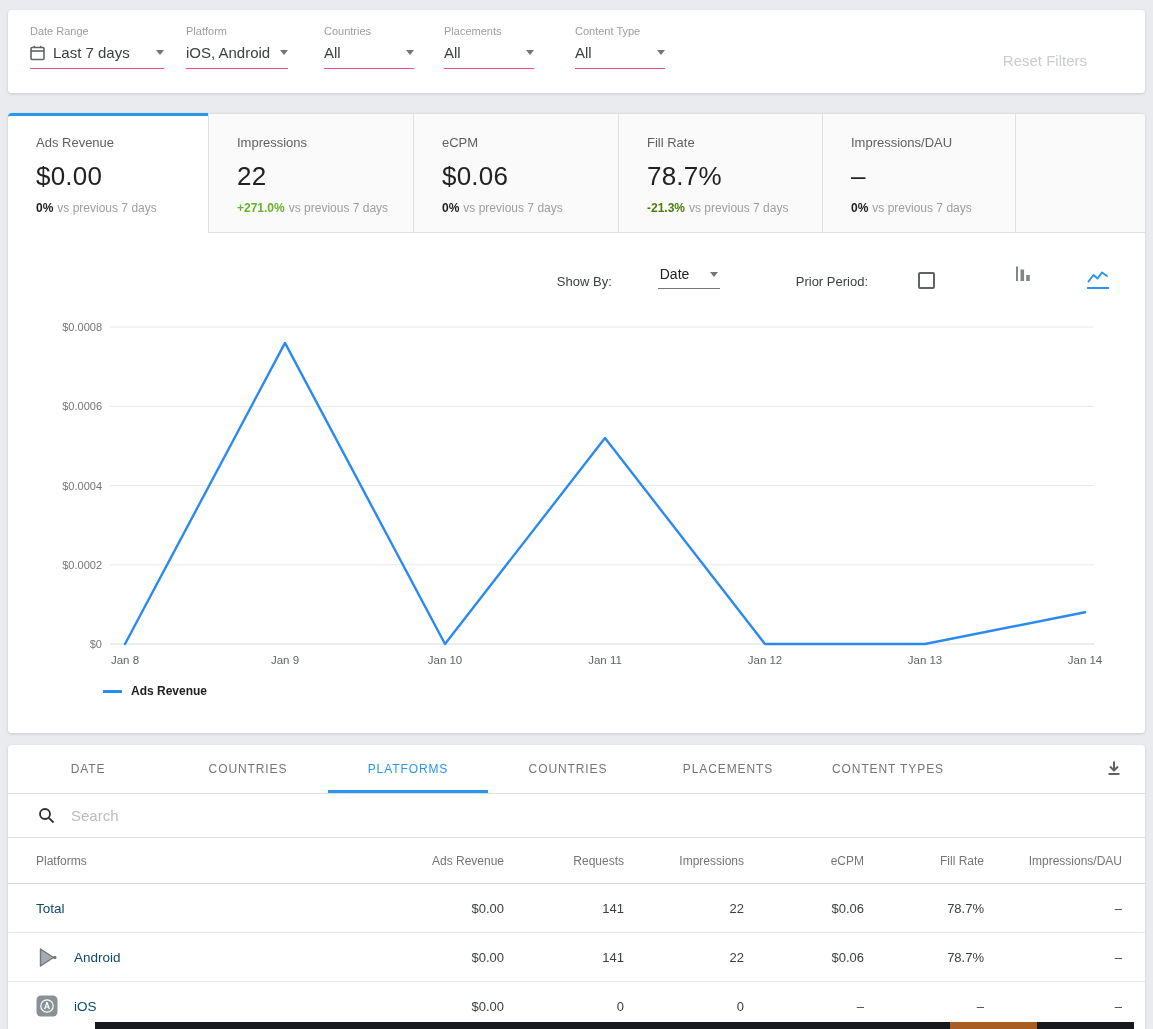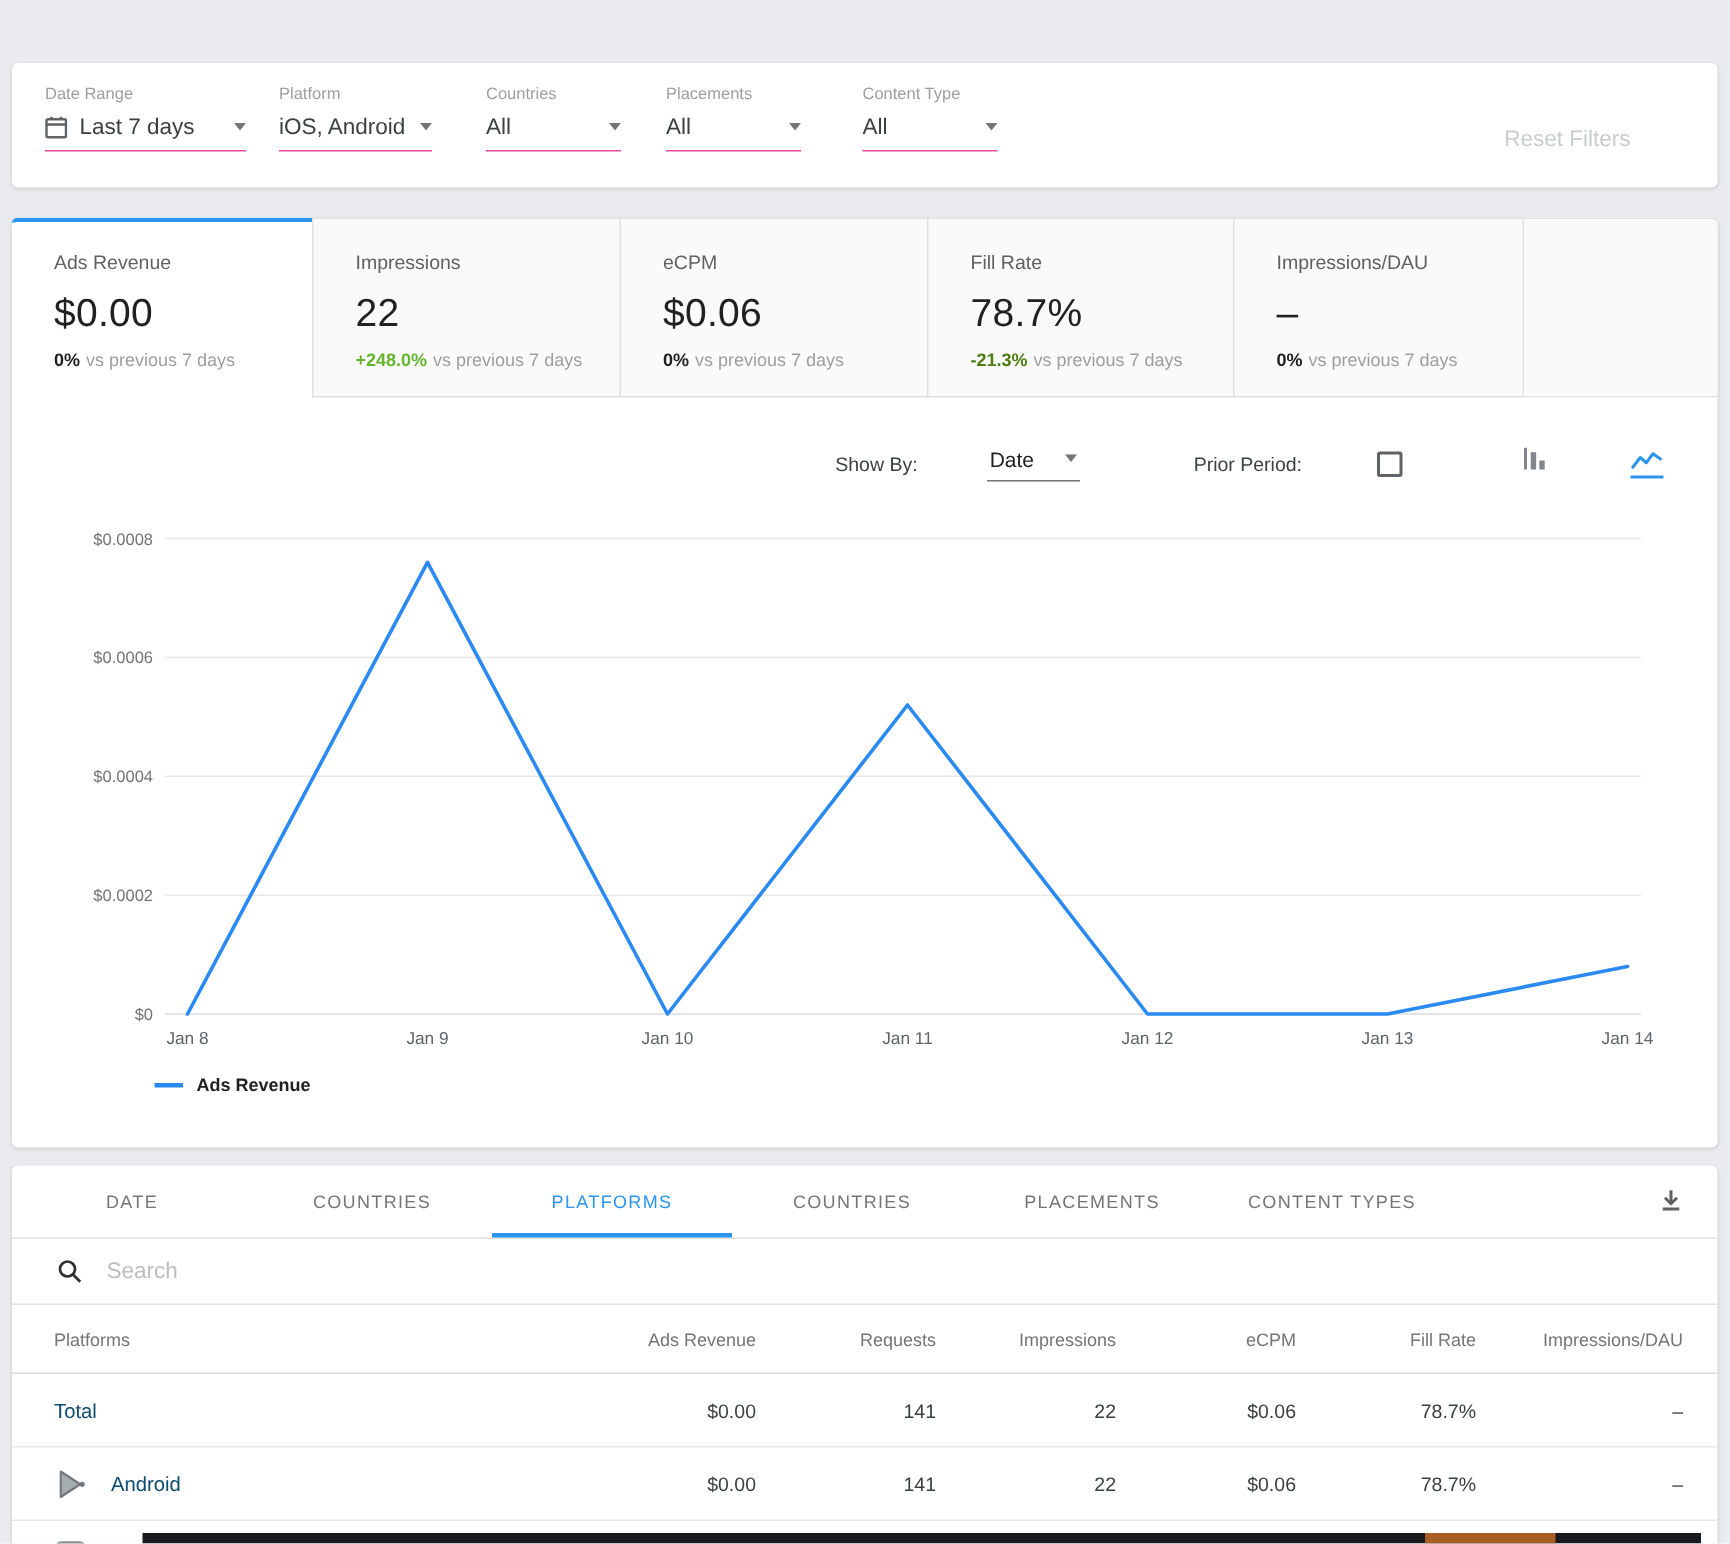--- a/index.html
+++ b/index.html
@@ -3,21 +3,21 @@
 <meta charset="utf-8">
 <style>
   * { box-sizing: border-box; margin: 0; padding: 0; }
   html,body { width:1153px; height:1029px; }
   body {
     background:#e9ebee;
     font-family:"Liberation Sans","DejaVu Sans",sans-serif;
     position:relative; overflow:hidden;
     color:#3c4043;
   }
-  .card { position:absolute; background:#fff; border-radius:4px; box-shadow:0 1px 3px rgba(0,0,0,.14);margin-top:32px; }
+  .card { position:absolute; background:#fff; border-radius:4px; box-shadow:0 1px 3px rgba(0,0,0,.14); }
 
   
   .filter-card { left:8px; top:10px; width:1137px; height:83px; }
   .filter-group { position:absolute; top:15px; }
   .filter-group .flabel { font-size:11px; color:#9e9e9e; margin-bottom:7px; }
   .fval { display:flex; align-items:center; border-bottom:1px solid #ec4899; padding-bottom:7px; }
   .fval .ftext { font-size:15px; color:#3c4043; white-space:nowrap; }
   .caret { width:0; height:0; border-left:4.5px solid transparent; border-right:4.5px solid transparent; border-top:5px solid #757575; margin-left:auto; }
   .cal-icon { margin-right:8px; display:inline-flex; }
   .fg-0 { left:22px;  width:134px; }
@@ -33,21 +33,21 @@
   .metric-tab { background:#fafafa; border-left:1px solid #e0e0e0; border-bottom:1px solid #e0e0e0; border-top:1px solid #e0e0e0; padding:21px 0 0 28px; }
   .metric-tab.active { background:#fff; border:none; border-top:3px solid #2b95ee; border-radius:4px 0 0 0; padding-top:19px; }
   .metric-tab.active + .metric-tab { border-left:1px solid #e0e0e0; }
   .mt-0{width:200px}.mt-1{width:205px}.mt-2{width:205px}.mt-3{width:204px}.mt-4{width:193px}
   .metric-tab-filler { flex:1; background:#fafafa; border-left:1px solid #e0e0e0; border-bottom:1px solid #e0e0e0; border-top:1px solid #e0e0e0; border-radius:0 4px 0 0; }
   .mt-label { font-size:13px; color:#616161; margin-bottom:11px; }
   .mt-value { font-size:26px; font-weight:500; color:#212121; margin-bottom:9px; letter-spacing:.2px; }
   .mt-delta { font-size:12px; color:#9e9e9e; }
   .mt-delta b { font-weight:700; margin-right:4px; }
 
-  .chart-controls { position:absolute; top:152px; right:36px; display:flex; align-items:center; z-index:2;gap:36px; }
+  .chart-controls { position:absolute; top:152px; right:36px; display:flex; align-items:flex-end; z-index:2;gap:36px; }
   .showby-label { font-size:13px; color:#3c4043; margin-right:10px; }
   .showby-select { display:flex; align-items:center; border-bottom:1px solid #757575; padding:0 2px 6px 2px; min-width:62px; cursor:pointer; }
   .showby-select .ftext { font-size:14px; color:#212121; margin-right:14px; }
   .prior-label { font-size:13px; color:#3c4043; margin-left:40px; margin-right:14px; }
   .prior-checkbox { width:17px; height:17px; border:2px solid #5f6368; border-radius:2px; background:#fff; cursor:pointer; }
   .charttype-bar { margin-left:42px; cursor:pointer; display:inline-flex; padding-bottom:5px; border-bottom:2px solid transparent; }
   .charttype-line { margin-left:18px; cursor:pointer; display:inline-flex; padding-bottom:3px; border-bottom:2px solid #2b95ee; }
 
   .chart-svg { position:absolute; left:0; top:0; z-index:1; }
   .ylab { font-size:11px; fill:#757575; font-family:"Liberation Sans",sans-serif; }
@@ -135,21 +135,21 @@
 <div class="card chart-card">
   <div class="metric-tabs" id="metric-tabs">
       <div class="metric-tab mt-0 active">
         <div class="mt-label">Ads Revenue</div>
         <div class="mt-value">$0.00</div>
         <div class="mt-delta"><b style="color: rgb(33, 33, 33);">0%</b><span>vs previous 7 days</span></div>
       </div>
       <div class="metric-tab mt-1">
         <div class="mt-label">Impressions</div>
         <div class="mt-value">22</div>
-        <div class="mt-delta"><b style="color: rgb(100, 180, 44);">+248.0%</b><span>vs previous 7 days</span></div>
+        <div class="mt-delta"><b style="color: rgb(100, 180, 44);">+271.0%</b><span>vs previous 7 days</span></div>
       </div>
       <div class="metric-tab mt-2">
         <div class="mt-label">eCPM</div>
         <div class="mt-value">$0.06</div>
         <div class="mt-delta"><b style="color: rgb(33, 33, 33);">0%</b><span>vs previous 7 days</span></div>
       </div>
       <div class="metric-tab mt-3">
         <div class="mt-label">Fill Rate</div>
         <div class="mt-value">78.7%</div>
         <div class="mt-delta"><b style="color: #4d7c0f;">-21.3%</b><span>vs previous 7 days</span></div>

